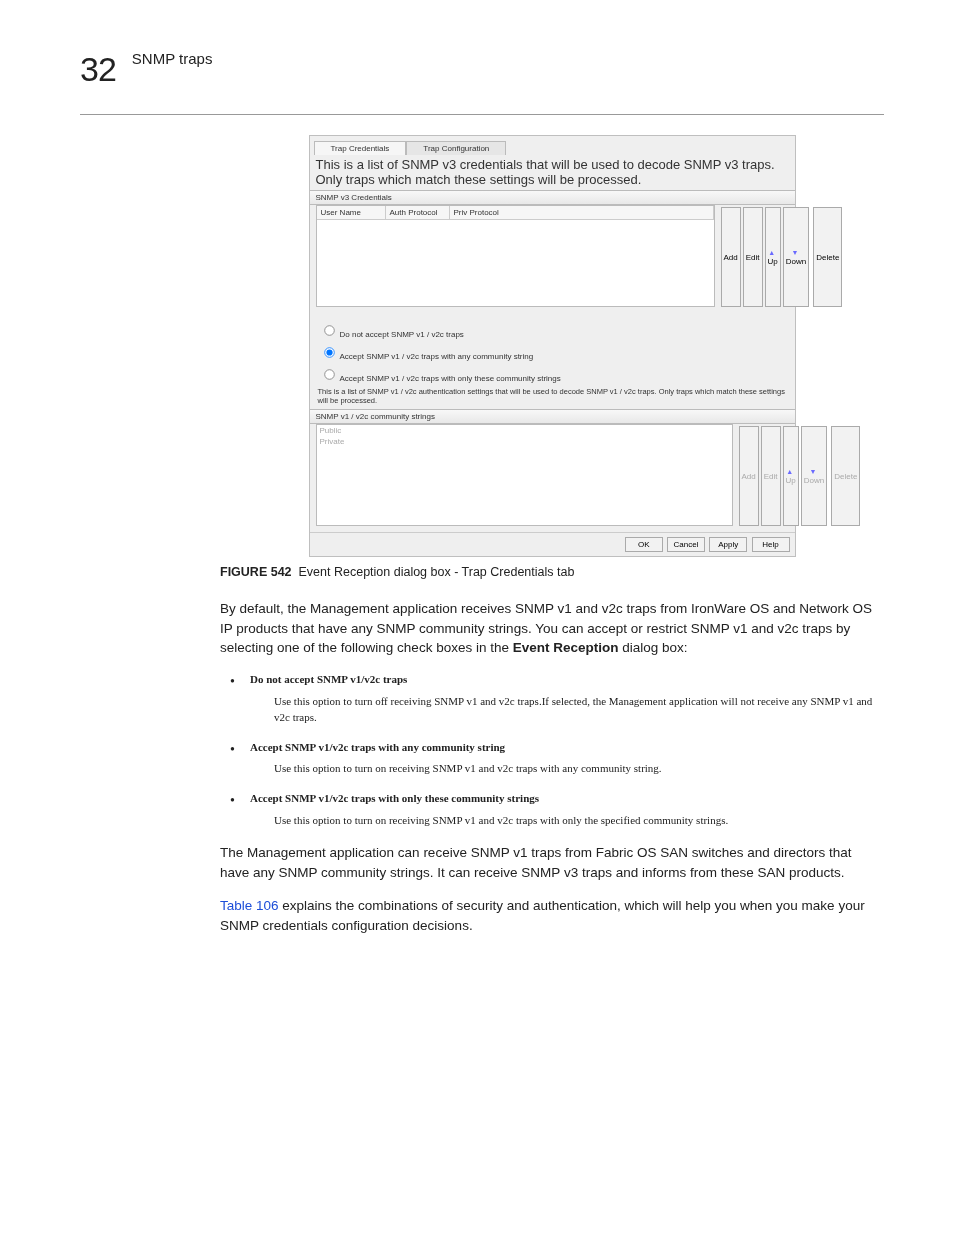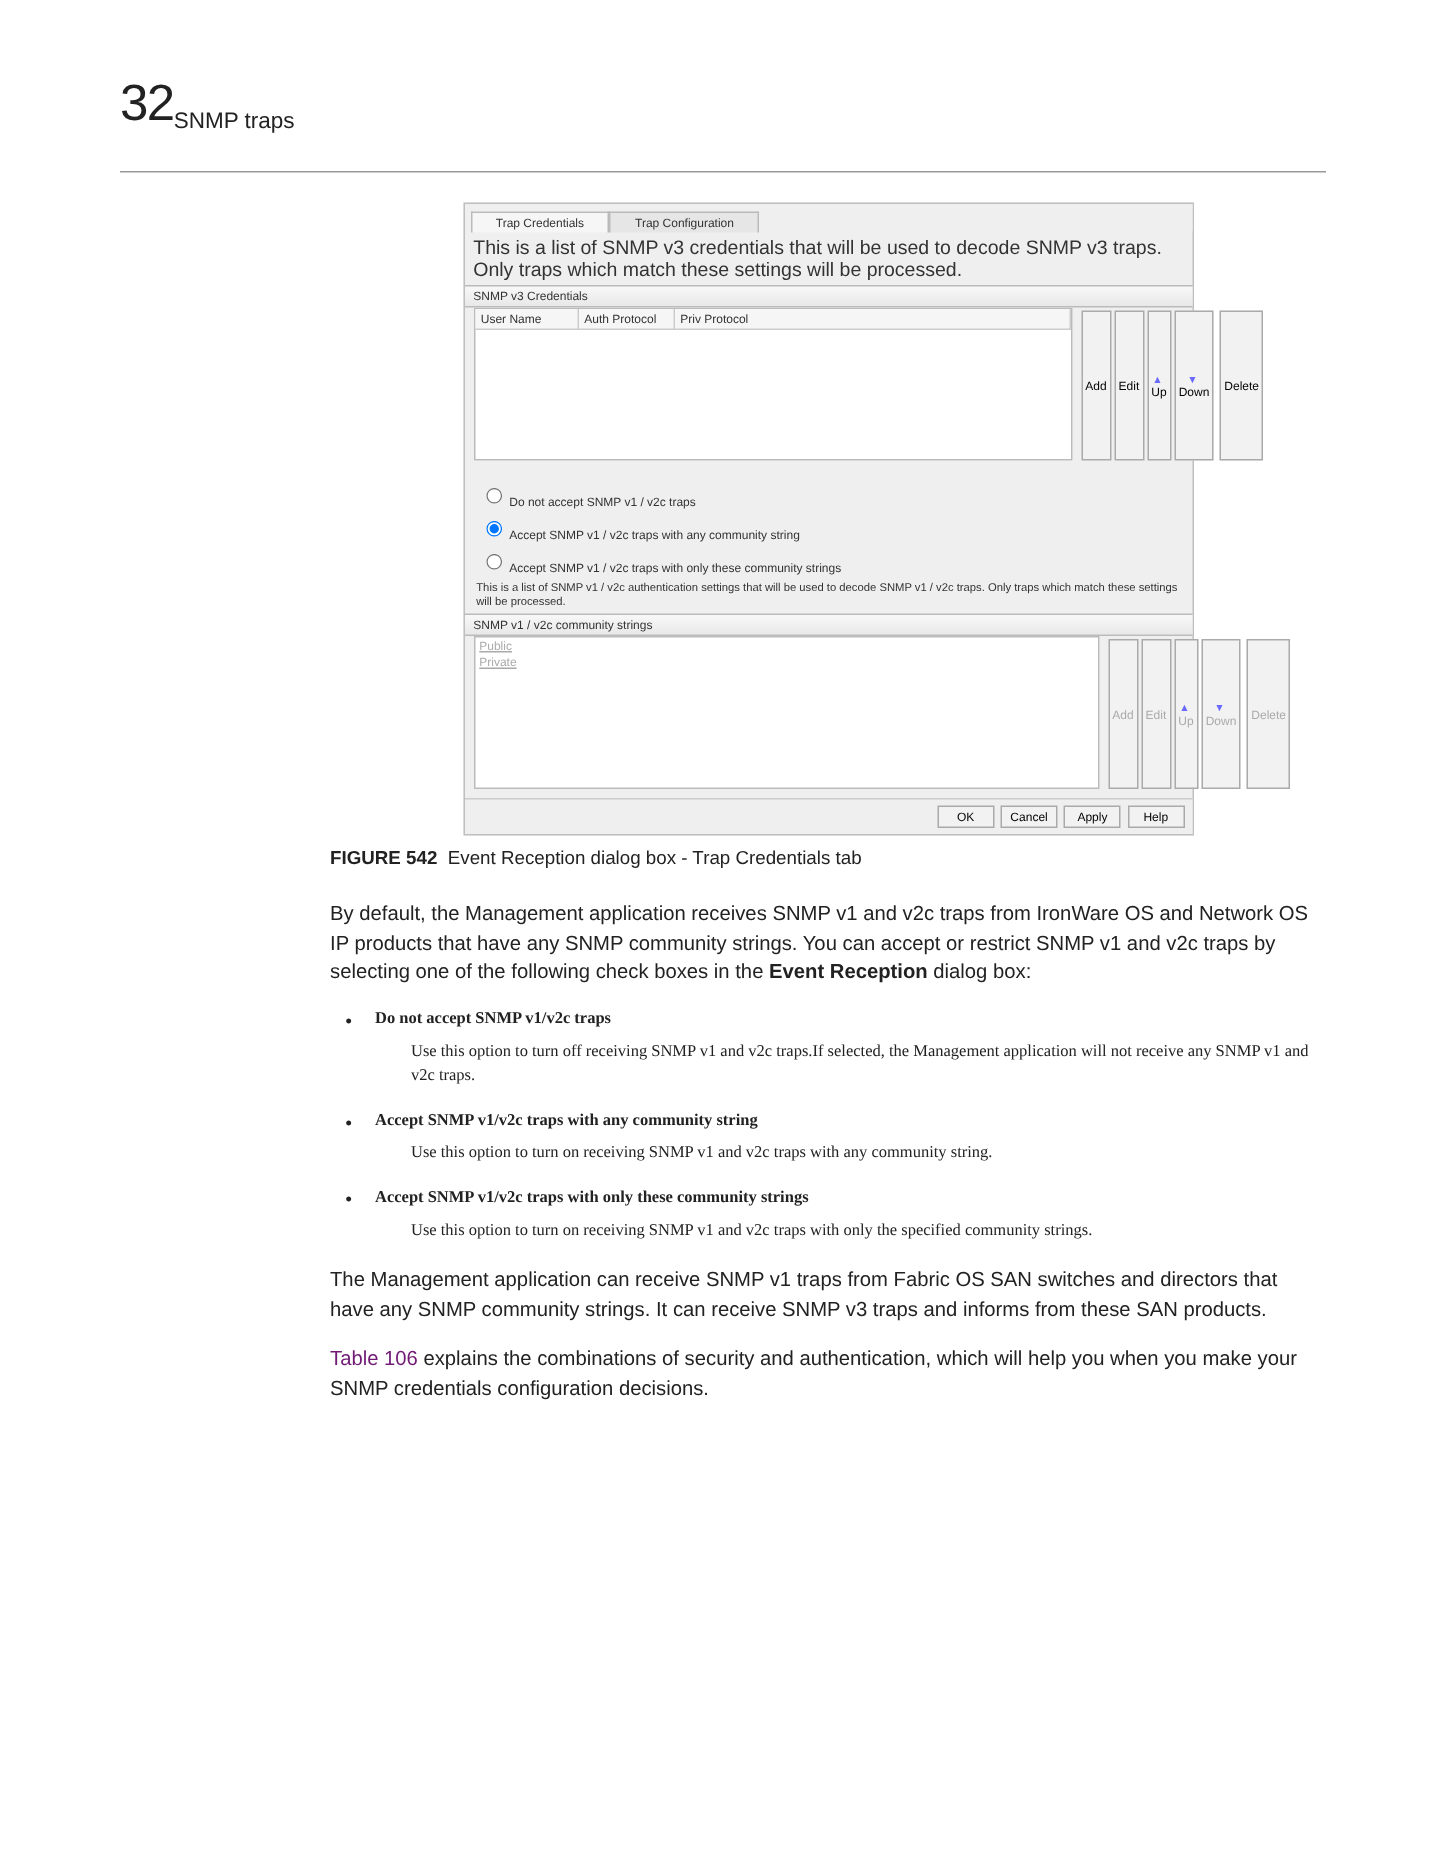--- a/index.html
+++ b/index.html
@@ -4,21 +4,21 @@
 <style>
   body {
     font-family: Arial, Helvetica, sans-serif;
     margin: 0;
     padding: 0;
     background: #fff;
     color: #222;
     width: 954px;
   }
   .page { padding: 50px 70px 40px 80px; }
-  .runhead { display: flex; align-items: flex-end; gap: 0; margin-bottom: 24px; }
+  .runhead { display: flex; align-items: flex-start; gap: 16px; margin-bottom: 24px; }
   .chapnum { font-size: 34px; font-weight: 400; letter-spacing: -1px; }
   .runtitle { font-size: 15px; }
   .headline { border-bottom: 1px solid #999; margin-bottom: 20px; height: 1px; }
 
   .figbox {
     margin: 0 auto 8px auto;
     width: 485px;
     background: #efefef;
     border: 1px solid #bfbfbf;
     font-size: 8px;
@@ -60,35 +60,35 @@
   .tri.dn { color:#6a6aff; }
 
   .radios { padding:4px 8px; font-size:8px; }
   .radios label { display:block; margin:4px 0; }
   .radios input { margin-right:4px; transform:scale(0.8); }
 
   .listpanel {
     margin:0 6px 6px 6px; display:flex; gap:6px;
   }
   .listpanel .list {
-    flex:1; background:#fff; border:1px solid #bbb; height:100px; font-size:8px; color:#aaa;text-decoration:underline;
+    flex:1; background:#fff; border:1px solid #bbb; height:100px; font-size:8px; color:#aaa;
   }
   .listpanel .list div { padding:1px 3px; }
 
   .dlgbtns {
     text-align:right; padding:4px 5px; border-top:1px solid #ccc; background:#efefef;
   }
   .dlgbtns button { width:38px; margin-left:2px; }
 
   .caption { font-size: 12.5px; margin: 6px 0 20px 140px; }
   .caption b { font-weight:bold; }
 
   .bodytext { font-size: 13.5px; line-height:1.45; margin: 0 0 14px 140px; }
   .bodytext b { font-weight:bold; }
-  .link { color:#701a75; }
+  .link { color:#1d4ed8; }
 
   ul.bullets { list-style:none; margin:0 0 14px 150px; padding:0; }
   ul.bullets > li { position:relative; padding-left:20px; margin-bottom:14px; font-size:11px; line-height:1.45;font-family:Liberation Serif, serif; }
   ul.bullets > li::before {
     content:"•"; position:absolute; left:0; top:0; font-size:14px;
   }
   ul.bullets > li .optname { font-weight:bold; display:block; margin-bottom:6px; }
   ul.bullets > li .optdesc { margin-left:24px; display:block; }
 </style>
 </head>

